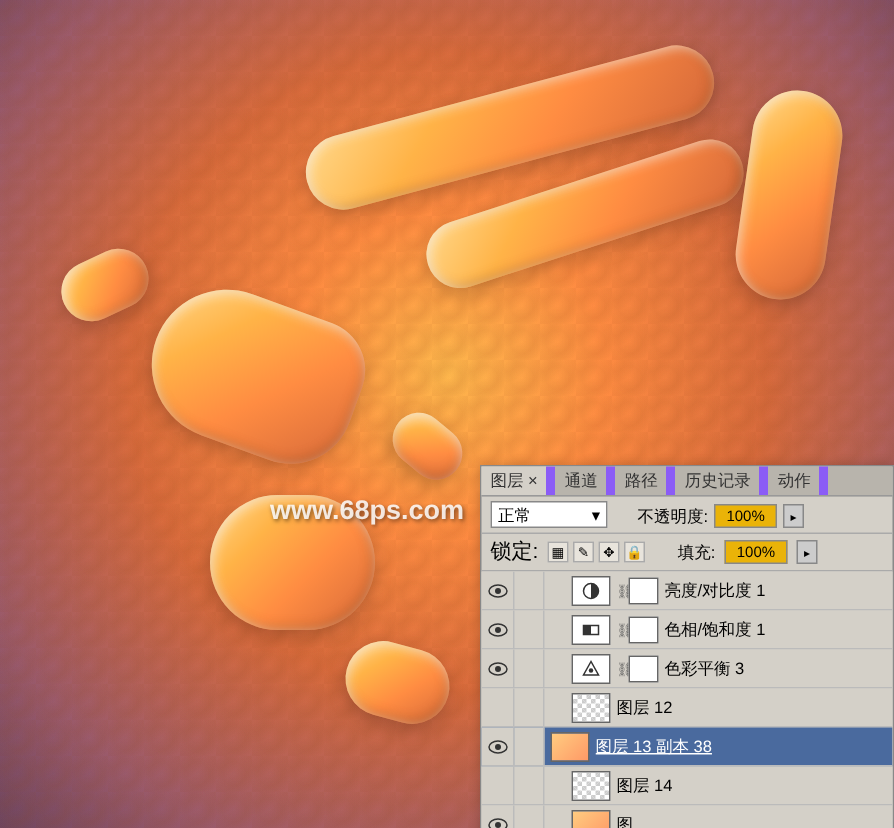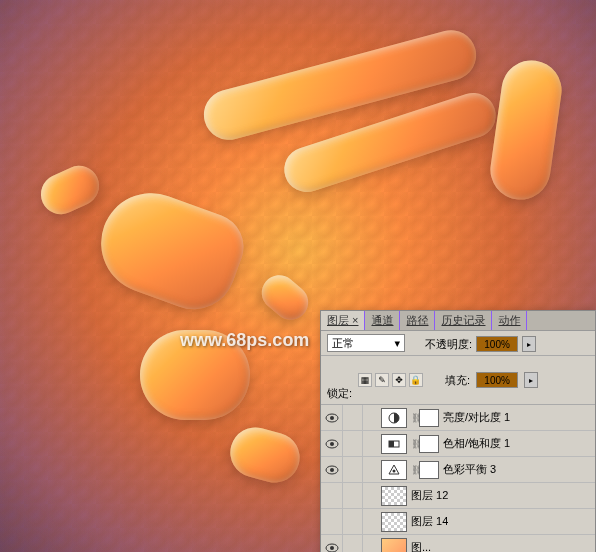--- a/index.html
+++ b/index.html
@@ -73,53 +73,52 @@
       display: flex;
       background: #b8b4ac;
       border-bottom: 1px solid #999;
       height: 20px;
     }
     .tab {
       padding: 2px 6px;
       font-size: 11px;
       color: #333;
       cursor: pointer;
-      border-right: 1px solid #8b5cf6;
-      text-decoration: underline;
+      border-right: 6px solid #8b5cf6;
     }
     .tab.active { background: #d4d0c8; }
     
     .panel-controls {
       display: flex; align-items: flex-end;
       padding: 3px 6px;
       gap: 4px;
       border-bottom: 1px solid #aaa;
     }
     .blend-mode {
       width: 78px; height: 18px;
       background: #fff; border: 1px solid #888;
       font-size: 11px; padding: 0 4px;
       display: flex; align-items: center; justify-content: space-between;
     }
     .opacity-label { font-size: 11px; margin-left: 16px; }
     .opacity-input {
       width: 42px; height: 16px;
-      background: #a16207; border: 1px solid #888;
+      background: #eab308; border: 1px solid #888;
       font-size: 10px; text-align: center;
       display: flex; align-items: center; justify-content: center;
     }
     .dropdown-arrow { width: 14px; height: 16px; background: #ccc; border: 1px solid #888; display: flex; align-items: center; justify-content: center; font-size: 8px; }
     
     .panel-lock {
       display: flex; align-items: center;
       padding: 3px 6px;
       gap: 6px;
       border-bottom: 1px solid #aaa;
     }
-    .lock-label { font-size: 11px; margin-top: 27px; }
+    .lock-label { font-size: 14px; }
     .lock-icons { display: flex; gap: 3px; }
     .lock-icon { width: 14px; height: 14px; border: 1px solid #aaa; background: #e8e4dc; display: flex; align-items: center; justify-content: center; font-size: 9px; }
     
     .layer-list {
       background: #d4d0c8;
       max-height: 180px;
       overflow: hidden;
     }
     .layer-row {
       display: flex; align-items: center;
@@ -319,20 +318,33 @@
       </div>
 
       <div class="layer-row">
         <div class="vis-col"></div>
         <div class="link-col"></div>
         <div class="indent"></div>
         <div class="layer-thumb trans"></div>
         <span class="layer-name">图层 12</span>
       </div>
 
+      <div class="layer-row selected">
+        <div class="vis-col" style="background:#d4d0c8">
+          <span class="eye-icon">
+              <svg viewBox="0 0 14 10">
+                <ellipse cx="7" cy="5" rx="6" ry="4" fill="none" stroke="#333" stroke-width="1"></ellipse>
+                <circle cx="7" cy="5" r="2" fill="#333"></circle>
+              </svg>
+            </span>
+        </div>
+        <div class="link-col" style="background:#d4d0c8"></div>
+        <div class="layer-thumb art"></div>
+        <span class="layer-name">图层 13 副本 38</span>
+      </div>
 
       <div class="layer-row">
         <div class="vis-col"></div>
         <div class="link-col"></div>
         <div class="indent"></div>
         <div class="layer-thumb trans"></div>
         <span class="layer-name">图层 14</span>
       </div>
 
       <div class="layer-row">

